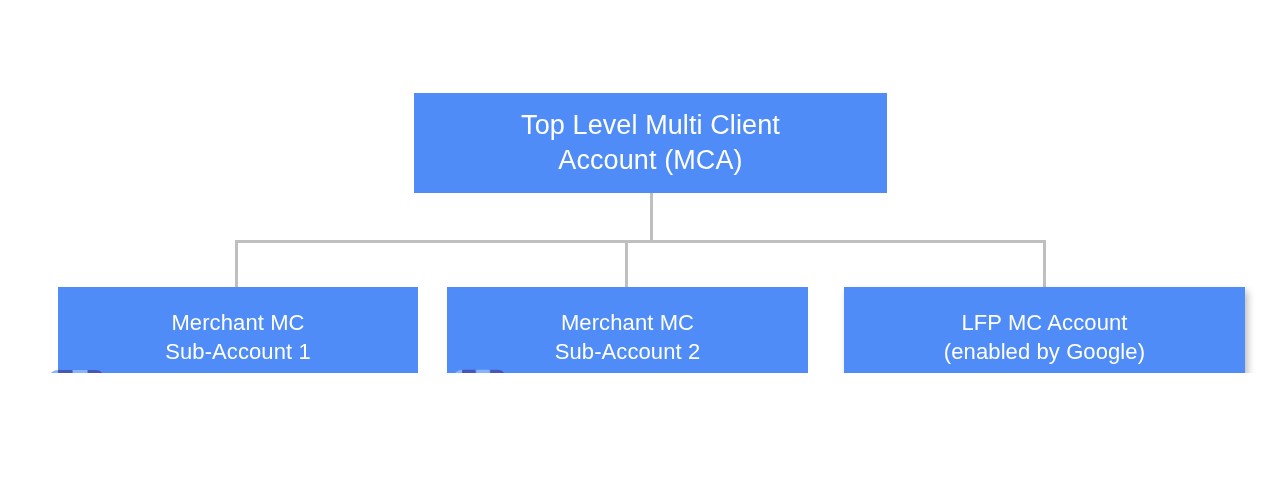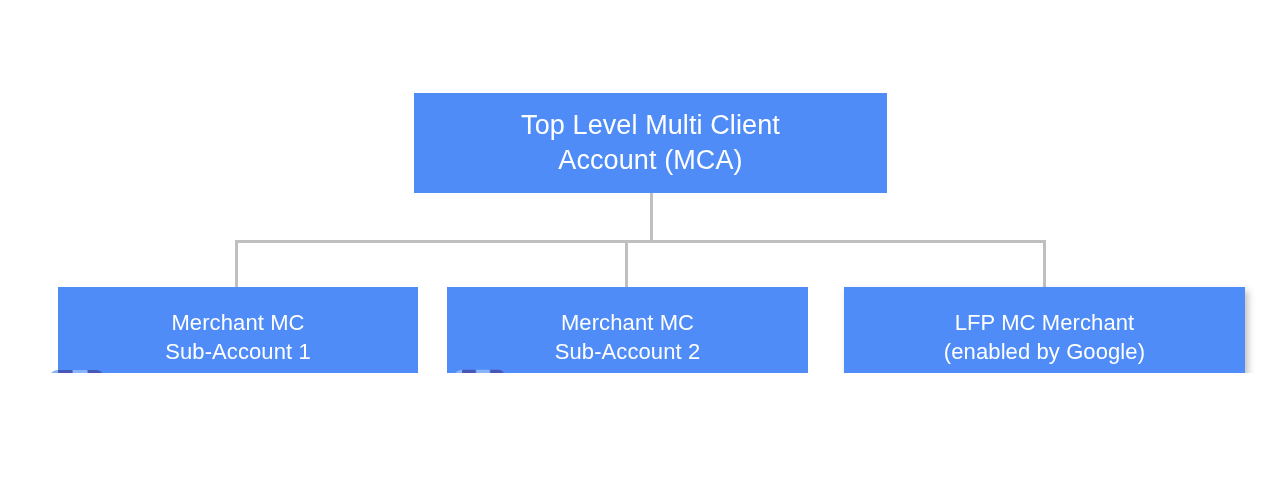--- a/index.html
+++ b/index.html
@@ -167,21 +167,21 @@
     <span class="node-text">Merchant MC
 Sub-Account 1</span>
   </div>
 
   <div class="node" id="node-sub2">
     <span class="node-text">Merchant MC
 Sub-Account 2</span>
   </div>
 
   <div class="node" id="node-lfp">
-    <span class="node-text">LFP MC Merchant
+    <span class="node-text">LFP MC Account
 (enabled by Google)</span>
   </div>
 
   <svg class="gmb-icon" id="gmb-icon-1" viewBox="0 0 76 66" xmlns="http://www.w3.org/2000/svg">
     <defs>
       <clipPath id="clipBody1">
           <rect x="6" y="24" width="58" height="40" rx="3"></rect>
         </clipPath>
     </defs>
 

